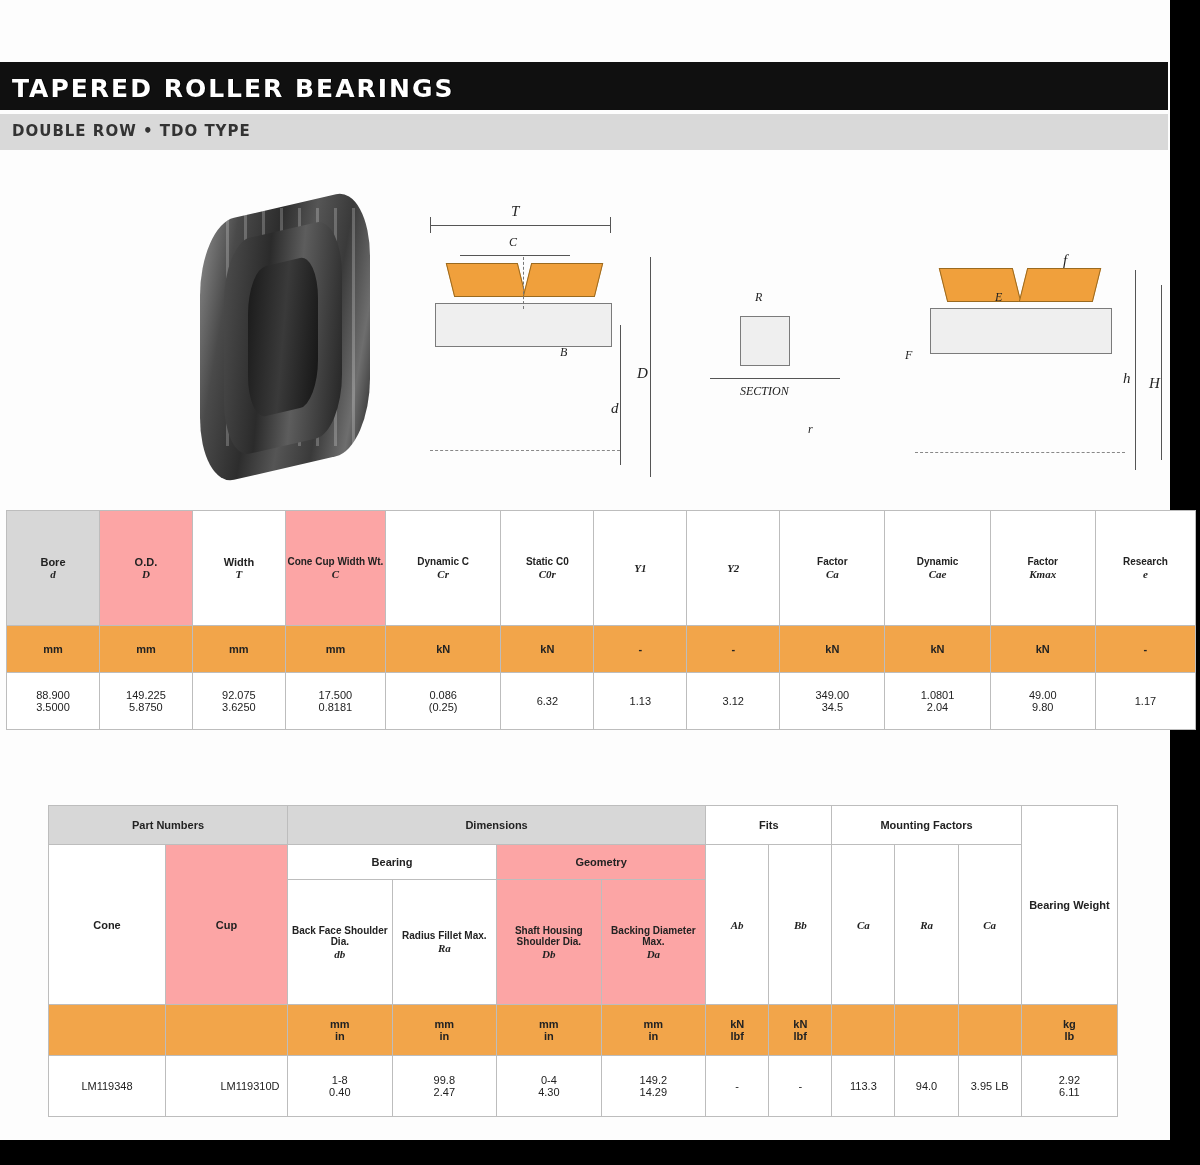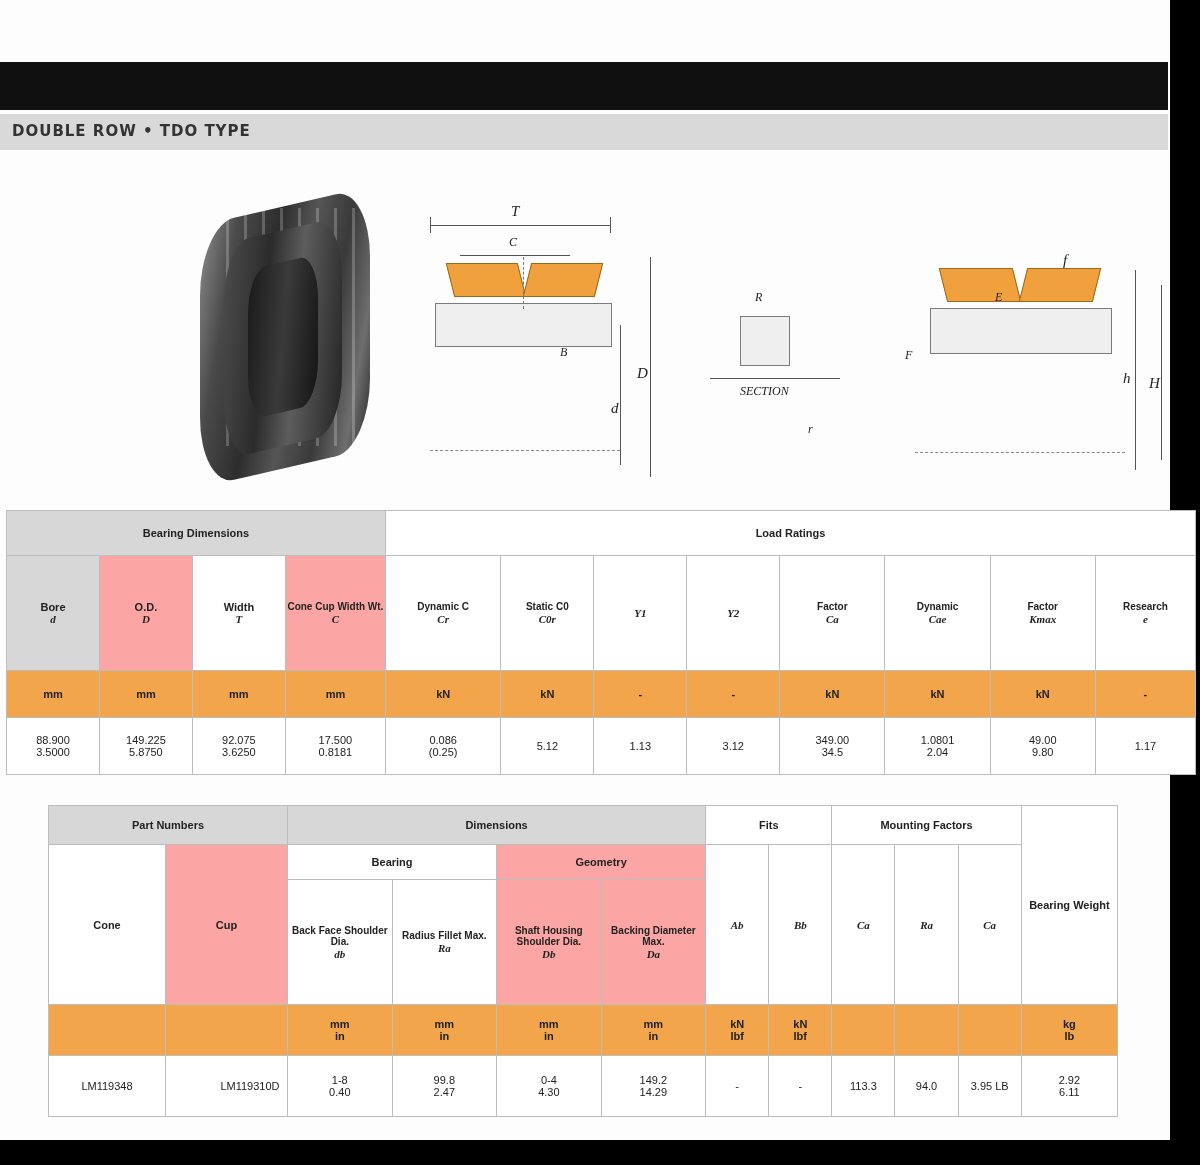--- a/index.html
+++ b/index.html
@@ -52,20 +52,21 @@
   .sub{font-size:10px;line-height:1.15;}
   .italic{font-style:italic;font-family:"Liberation Serif",serif;}
 </style>
 </head>
 <body>
 
 <div class="page">
   <div class="sheet">
 
     <div class="hdr-black"></div>
+    <div class="hdr-title">TAPERED ROLLER BEARINGS</div>
     <div class="hdr-gray"></div>
     <div class="hdr-sub">DOUBLE ROW • TDO TYPE</div>
 
 
     <div class="bearing">
       <div class="outer"></div>
       <div class="rib" style="left:40px;"></div>
         <div class="rib" style="left:58px;"></div>
       <div class="rib" style="left:76px;"></div>
         <div class="rib" style="left:94px;"></div>
@@ -115,24 +116,20 @@
       <div class="lbl" style="left:228px;top:140px;">h</div>
       <div class="dim-line dim-v" style="left:266px;top:55px;height:175px;"></div>
       <div class="lbl" style="left:254px;top:145px;">H</div>
       <div class="lbl sm" style="left:10px;top:118px;">F</div>
       <div class="lbl sm" style="left:100px;top:60px;">E</div>
       <div class="dim-line dim-h" style="left:20px;top:222px;width:210px;border-top:1px dashed #888;background:none;"></div>
     </div>
 
     <table style="left:6px;top:510px;width:1190px;">
       <tbody>
-          <tr>
-        <th class="hd-gray" colspan="4" style="height:40px;">Bearing Dimensions</th>
-        <th class="hd-white" colspan="8" style="height:40px;">Load Ratings</th>
-      </tr>
       <tr class="tall">
         <th class="hd-gray" style="width:88px;height:110px;">
           <div>Bore</div>
           <div class="italic">d</div>
         </th>
         <th class="hd-orange" style="width:88px;">
           <div>O.D.</div>
           <div class="italic">D</div>
         </th>
         <th class="hd-white" style="width:88px;">
@@ -192,21 +189,21 @@
         <td style="height:52px;white-space:pre-line;">88.900
 3.5000</td>
         <td style="white-space:pre-line;">149.225
 5.8750</td>
         <td style="white-space:pre-line;">92.075
 3.6250</td>
         <td style="white-space:pre-line;">17.500
 0.8181</td>
         <td style="white-space:pre-line;">0.086
 (0.25)</td>
-        <td>5.12</td>
+        <td>6.32</td>
         <td>1.13</td>
         <td>3.12</td>
         <td style="white-space:pre-line;">349.00
 34.5</td>
         <td style="white-space:pre-line;margin-top:43px;">1.0801
 2.04</td>
         <td style="white-space:pre-line;">49.00
 9.80</td>
         <td>1.17</td>
       </tr>

